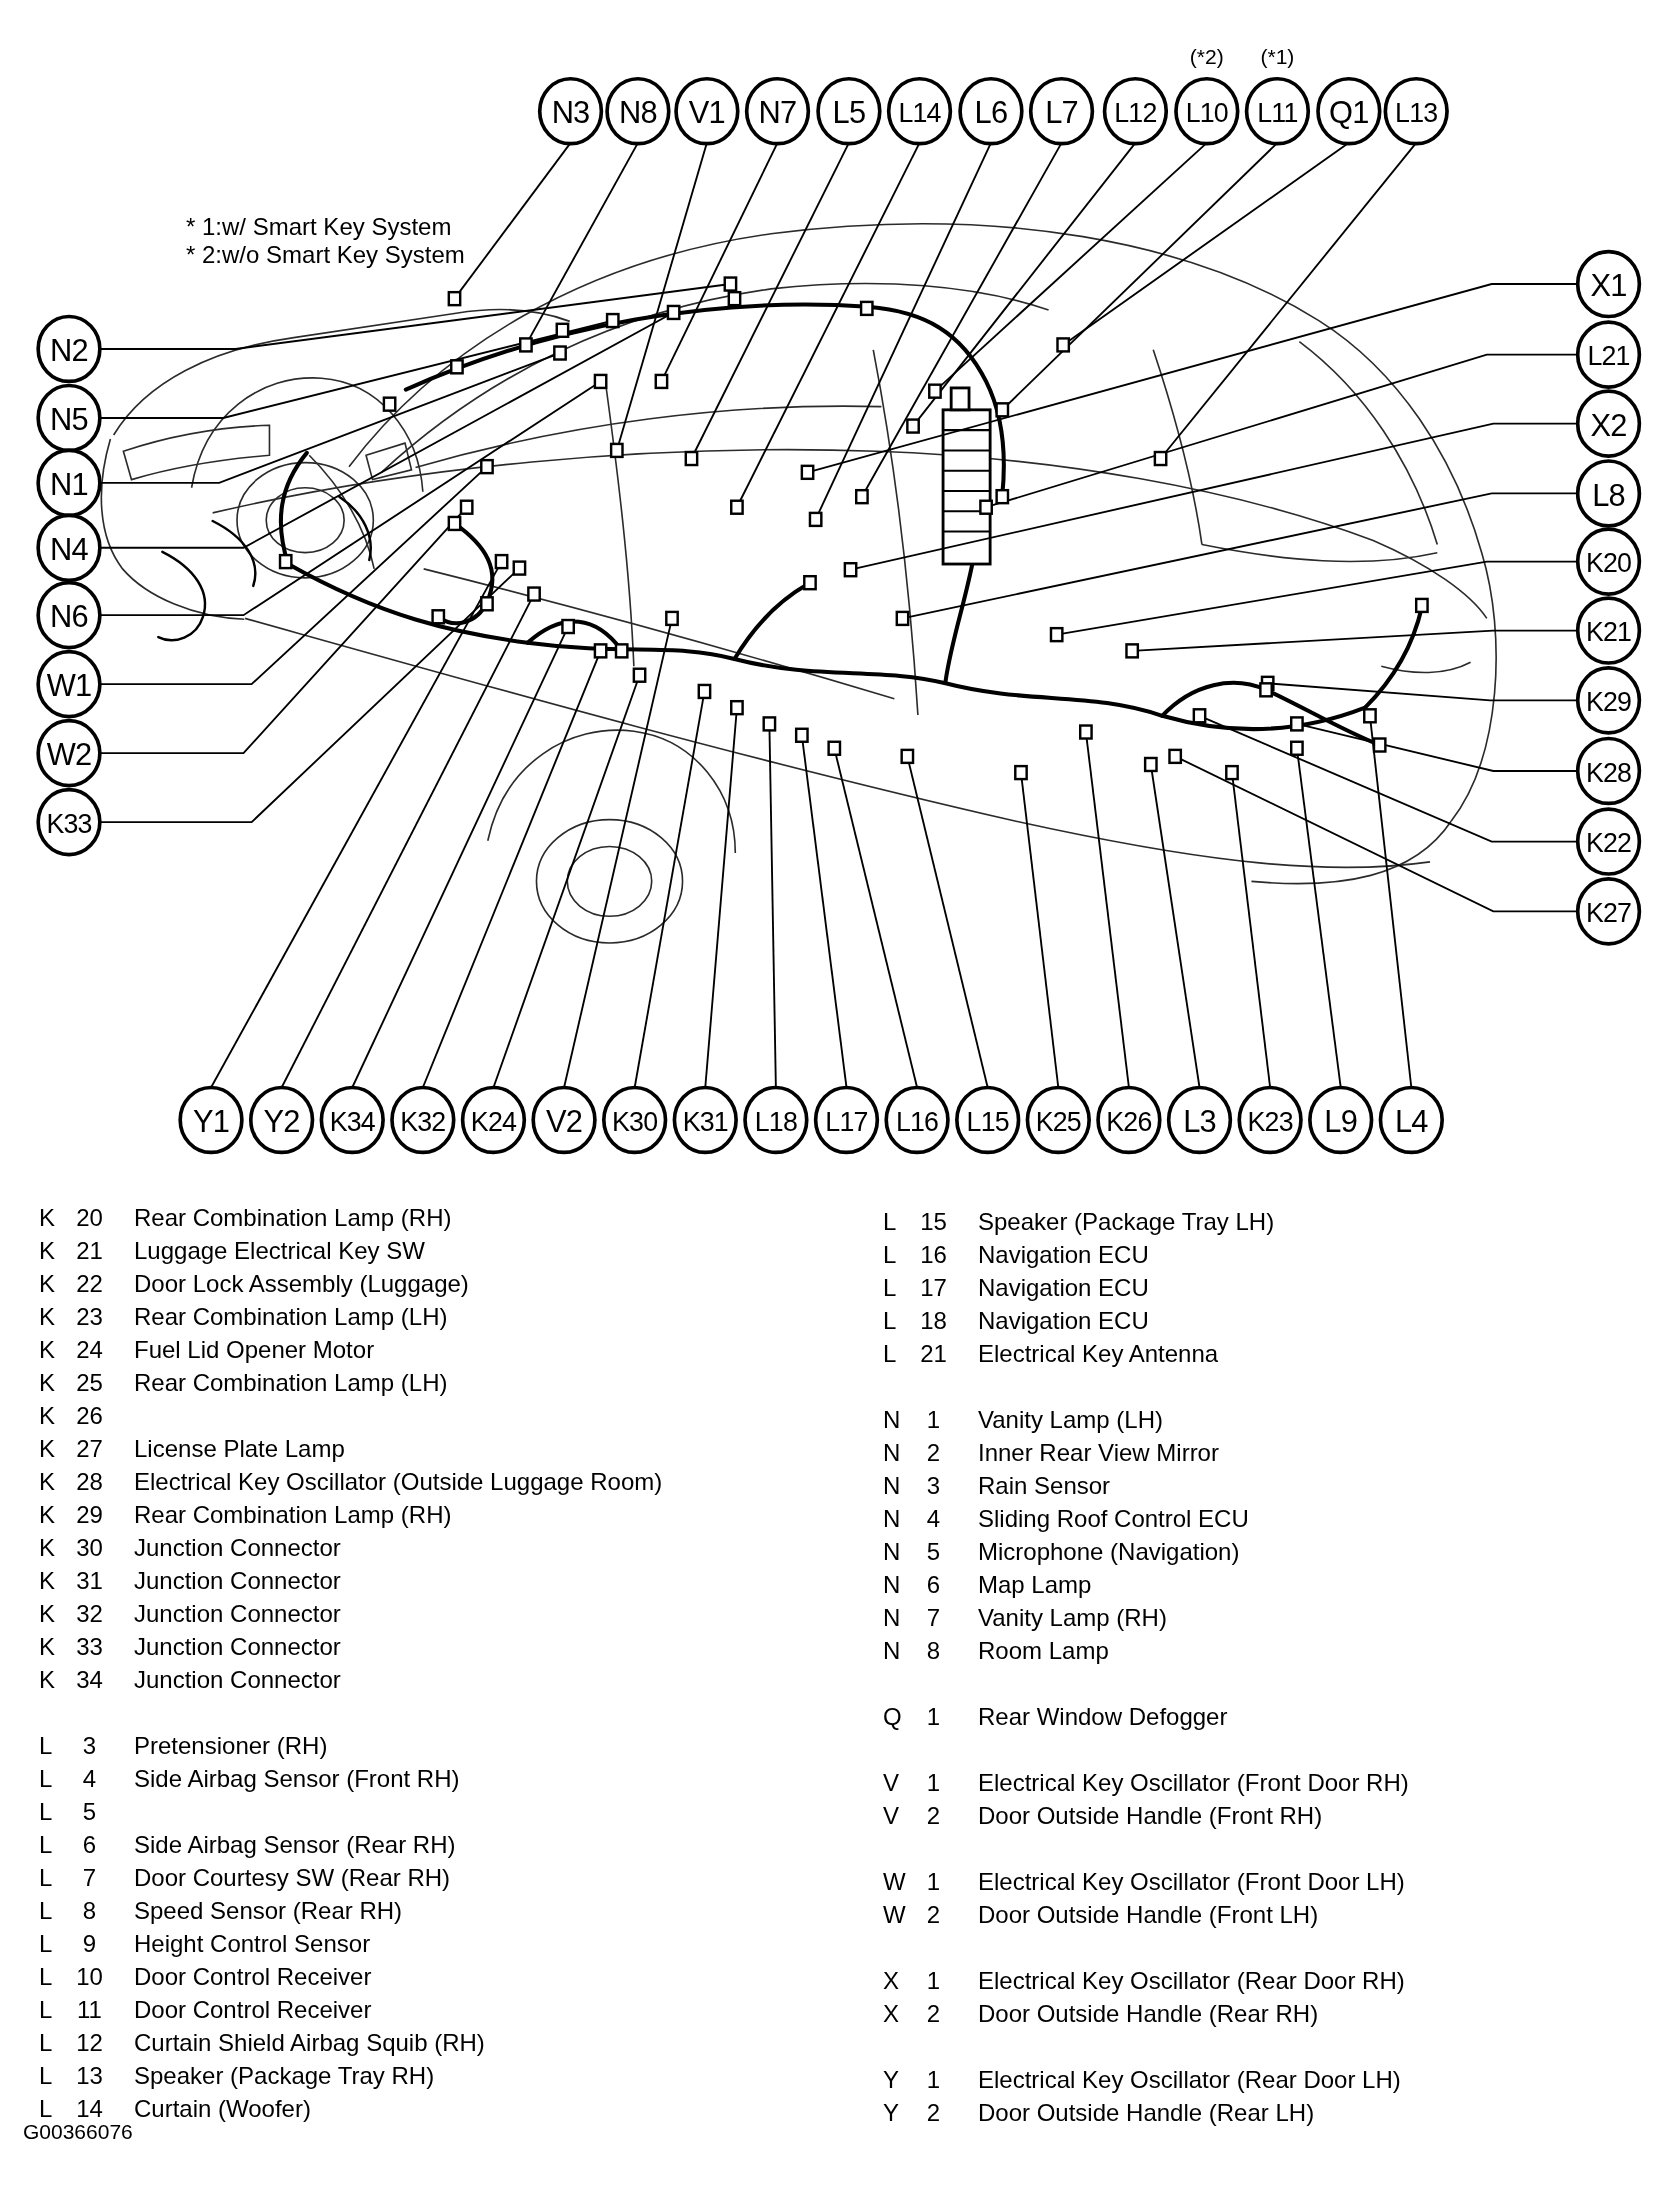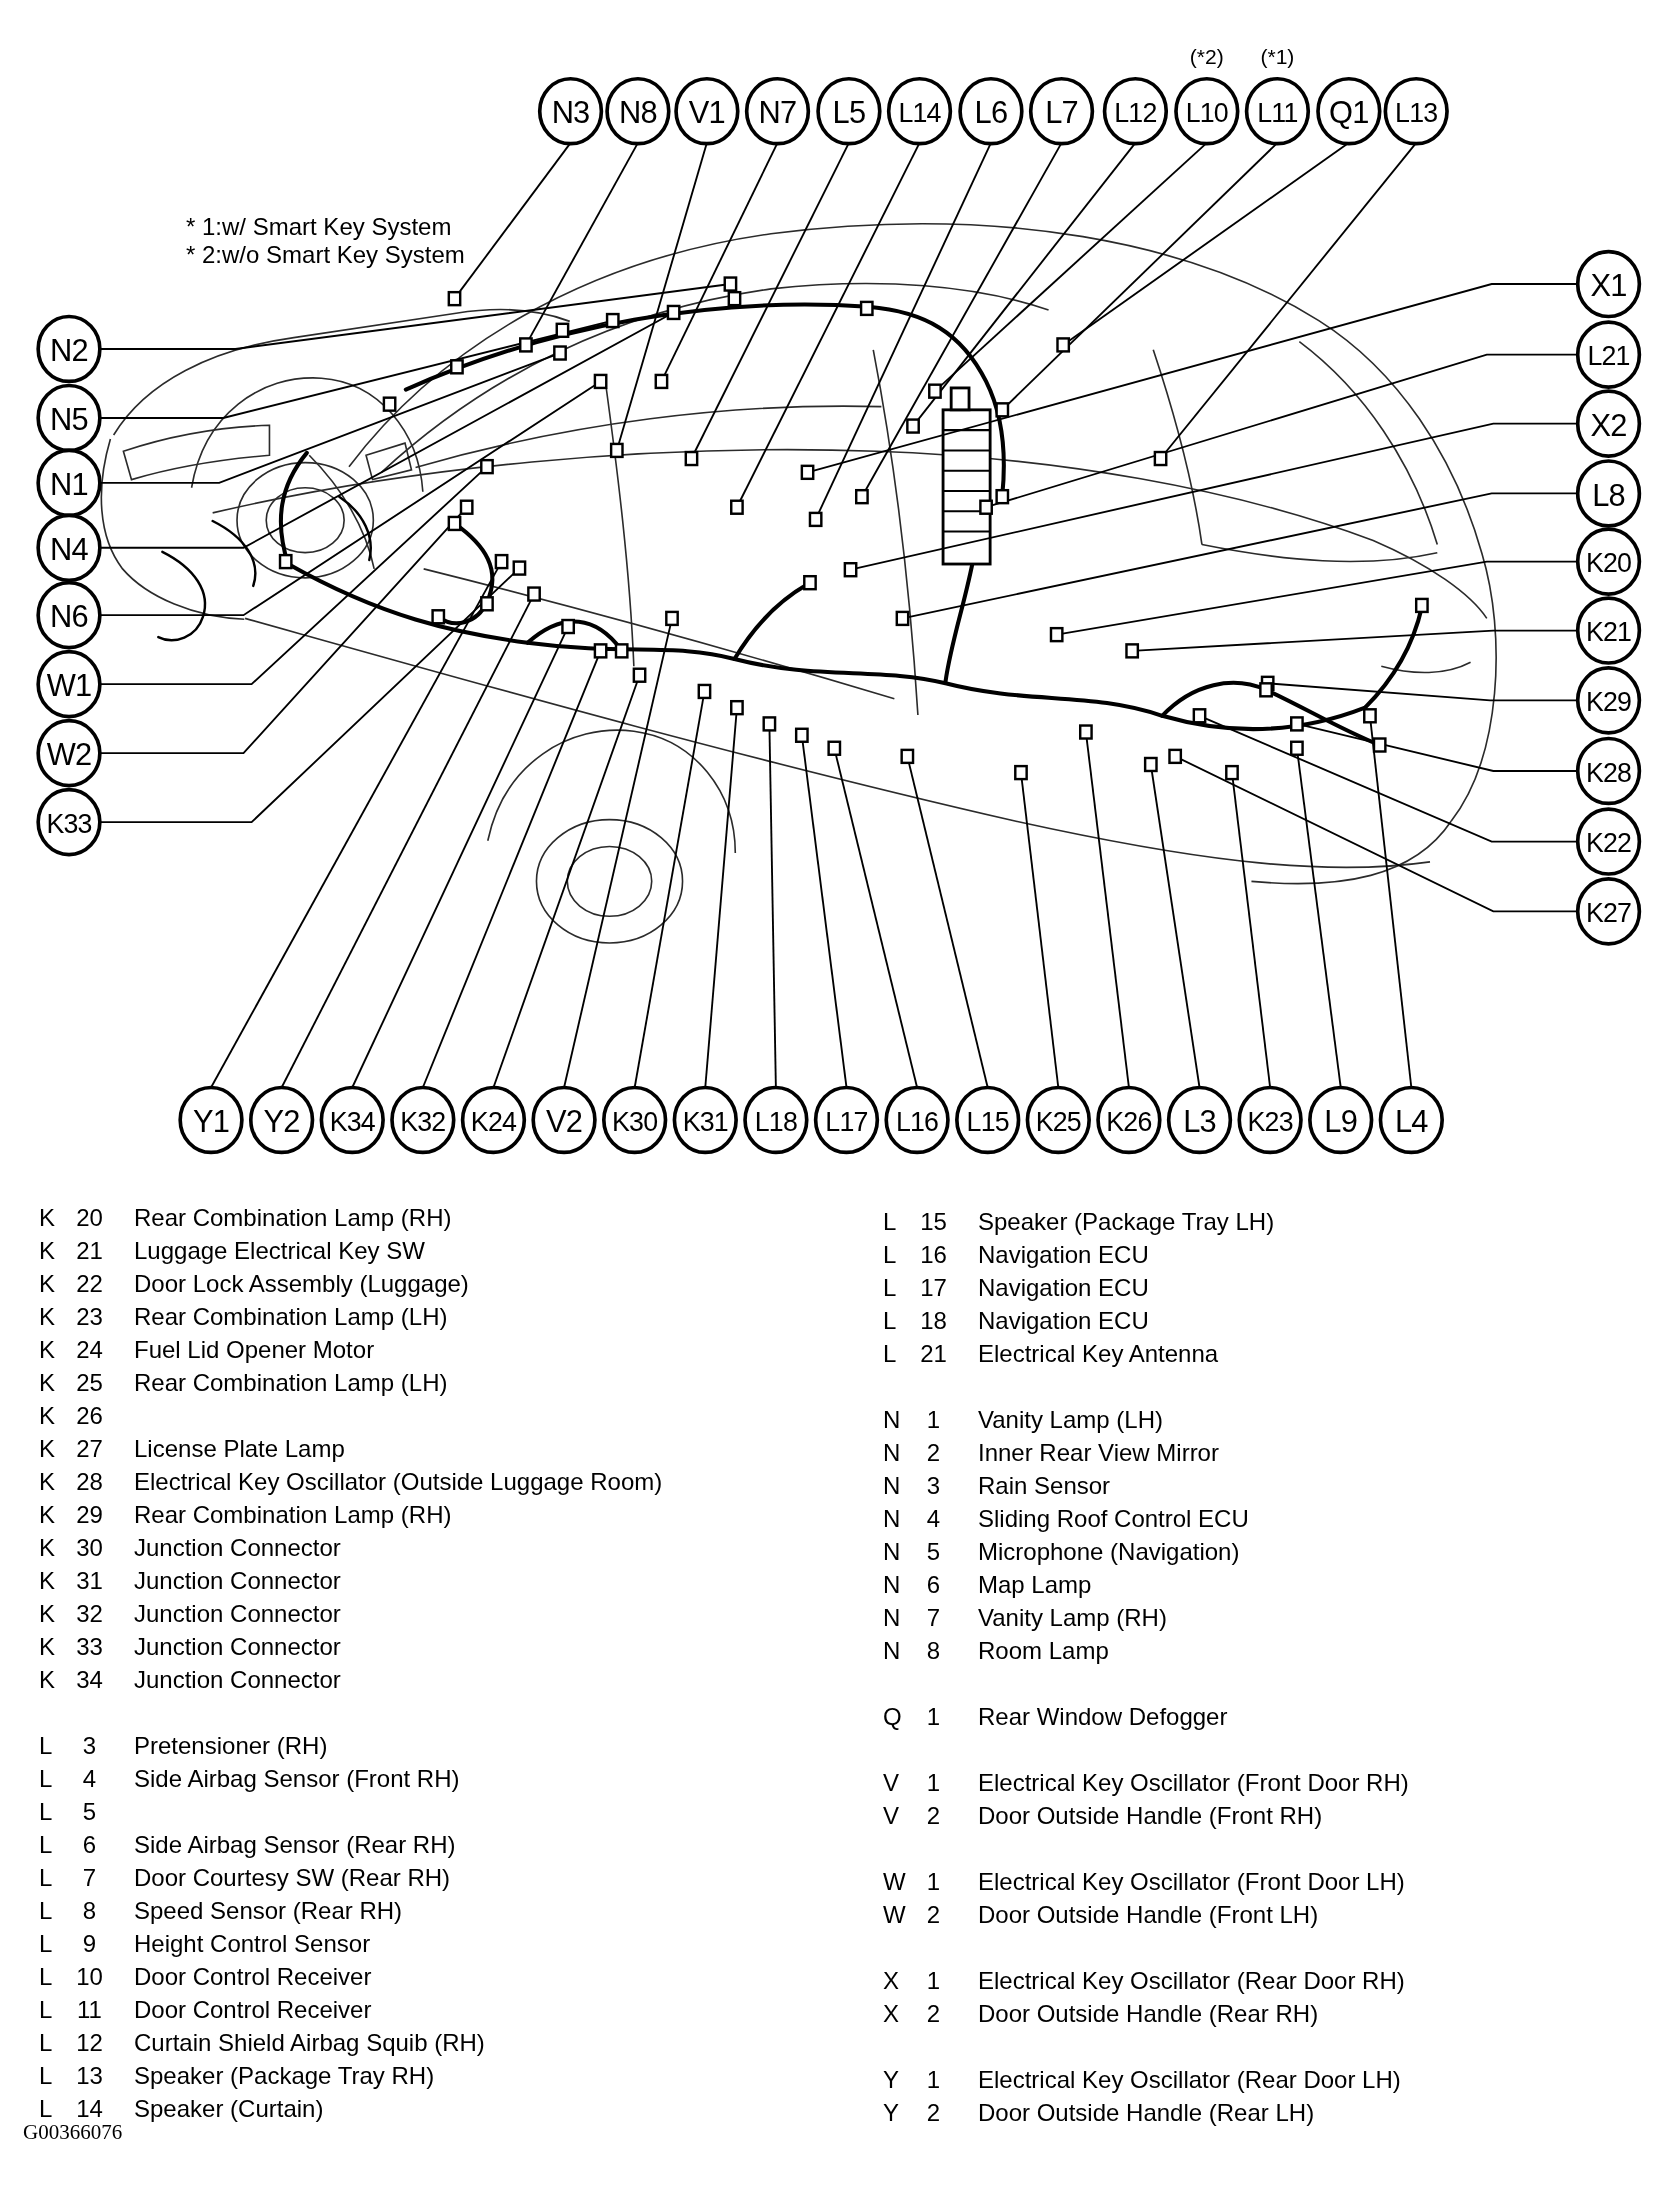--- a/index.html
+++ b/index.html
@@ -26,21 +26,21 @@
     position:absolute;left:186px;top:213px;
     font-size:24px;line-height:28px;white-space:pre;
   }
   .col{position:absolute;font-size:24px;line-height:33px;}
   .grp + .grp{margin-top:33px;}
   .lrow{display:flex;white-space:nowrap;}
   .code{display:inline-flex;width:70px;flex:none;}
   .code .letter{display:inline-block;width:32px;}
   .code .num{display:inline-block;width:37px;text-align:center;}
   .lbl{margin-left:25px;}
-  .figid{position:absolute;left:23px;top:2120px;font-size:21px;font-family:Liberation Serif, serif;}
+  .figid{position:absolute;left:23px;top:2120px;font-size:21px;}
 </style>
 </head>
 <body>
 
 <div class="page">
 
   <svg id="diagram" width="1667" height="2205" viewBox="0 0 2054 2717">
 
     <g class="thin">
       <path d="M430 575 C540 430 720 320 950 288 C1230 252 1470 298 1625 395 C1722 456 1792 562 1826 682 C1856 782 1850 932 1788 1012"></path>
@@ -593,21 +593,21 @@
             <span class="letter">L</span>
             <span class="num">13</span>
           </span>
           <span class="lbl">Speaker (Package Tray RH)</span>
         </div>
         <div class="lrow">
           <span class="code">
             <span class="letter">L</span>
             <span class="num">14</span>
           </span>
-          <span class="lbl">Speaker (Curtain)</span>
+          <span class="lbl">Curtain (Woofer)</span>
         </div>
       </div>
     </div>
   <div class="col" id="legend-right" style="left:883px;top:1205px;">
       <div class="grp">
         <div class="lrow">
           <span class="code">
             <span class="letter">L</span>
             <span class="num">15</span>
           </span>

